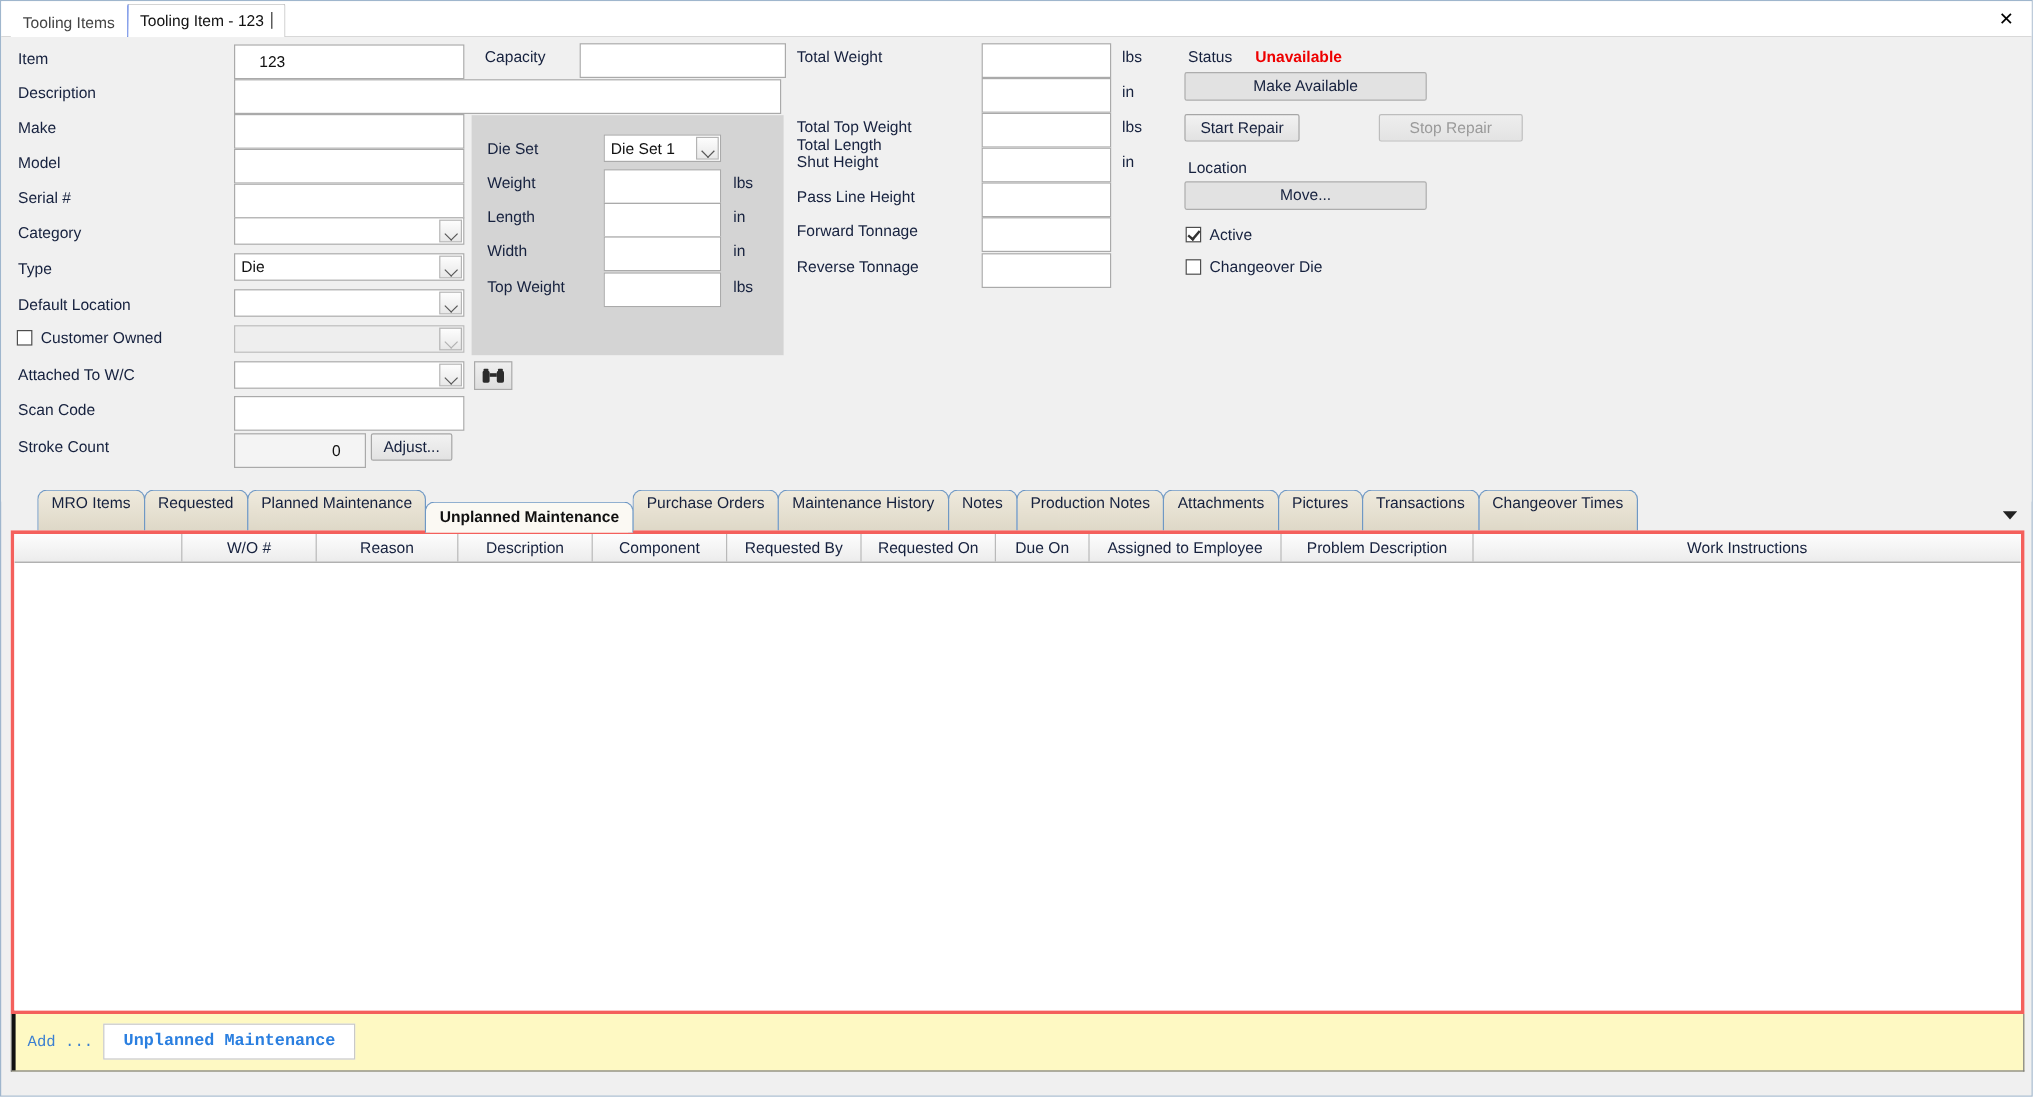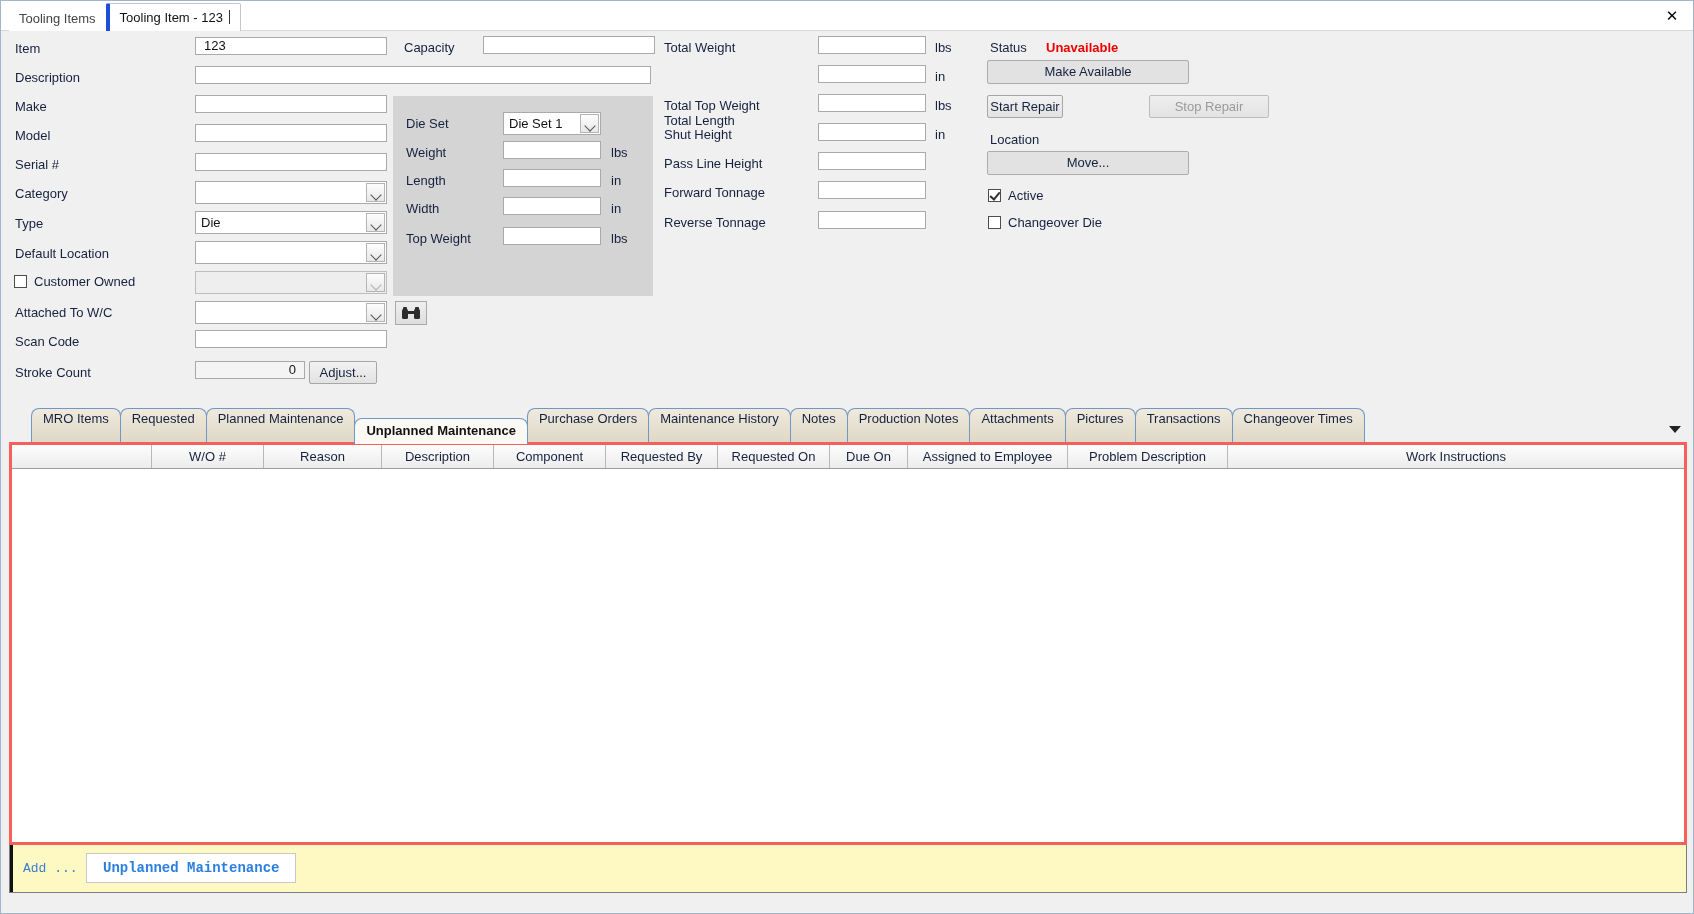--- a/index.html
+++ b/index.html
@@ -26,41 +26,41 @@
     border-bottom:1px solid #d8d8d8;
     box-sizing:border-box;
   }
   .topbar-tabs{position:absolute;left:8px;top:0;height:30px;display:flex;align-items:flex-end;}
   .ttab{
     height:25px;line-height:25px;padding:0 10px;font-size:13px;color:#444;
     background:#ffffff;box-sizing:border-box;cursor:default;white-space:nowrap;
   }
   .ttab.sel{
     color:#111;background:#ffffff;
-    border-left:4px solid #1d4ed8;border-right:1px solid #c6c6c6;border-top:1px solid #c6c6c6;
+    border-left:1px solid #1d4ed8;border-right:1px solid #c6c6c6;border-top:1px solid #c6c6c6;
     border-top-left-radius:2px;border-top-right-radius:2px;
     height:28px;line-height:27px;
   }
   .caret-line{display:inline-block;width:1px;height:14px;background:#333;margin-left:6px;vertical-align:-2px;}
   .close-x{
     position:absolute;right:12px;top:6px;width:18px;height:18px;
     font-size:15px;font-weight:bold;color:#000;text-align:center;line-height:18px;cursor:pointer;
     font-family:"DejaVu Sans", sans-serif;
   }
 
   
   .form{
     position:absolute;left:0;top:30px;width:100%;height:387px;
     background:#f0f0f0;
   }
   .lbl{position:absolute;font-size:13px;color:#16213e;white-space:nowrap;}
   .txt{
     position:absolute;background:#ffffff;border:1px solid #aaaaaa;box-sizing:border-box;
     font-family:"Liberation Sans", sans-serif;font-size:13px;color:#111;
-    padding:1px 8px;height:18px;line-height:18px;outline:none;
+    padding:1px 20px;height:29px;line-height:18px;outline:none;
   }
   .txt.num{text-align:right;background:#f4f4f4;}
   .combo{
     position:absolute;background:#ffffff;border:1px solid #aaaaaa;box-sizing:border-box;
     height:23px;font-size:13px;color:#111;
   }
   .combo .cval{position:absolute;left:5px;top:3px;font-size:13px;}
   .combo .cbtn{
     position:absolute;right:1px;top:1px;width:19px;height:19px;
     background:linear-gradient(#fdfdfd,#e8e8e8);border:1px solid #b4b4b4;box-sizing:border-box;
@@ -332,21 +332,21 @@
     <input class="txt" style="left: 817px; top: 150px; width: 108px;" value="">
 
     <div class="lbl" style="left:663px;top:184px;">Reverse Tonnage</div>
     <input class="txt" style="left: 817px; top: 180px; width: 108px;" value="">
 
     <div class="lbl" style="left:989px;top:9px;">Status</div>
     <div class="status-val" style="left:1045px;top:9px;">Unavailable</div>
 
     <div class="btn flat" style="left:986px;top:29px;width:202px;height:24px;line-height:22px;">Make Available</div>
 
-    <div class="btn" style="left:986px;top:64px;width:76px;height:23px;line-height:21px;">Start Repair</div>
+    <div class="btn" style="left:986px;top:64px;width:96px;height:23px;line-height:21px;">Start Repair</div>
     <div class="btn disabled" style="left:1148px;top:64px;width:120px;height:23px;line-height:21px;">Stop Repair</div>
 
     <div class="lbl" style="left:989px;top:101px;">Location</div>
     <div class="btn flat" style="left:986px;top:120px;width:202px;height:24px;line-height:22px;">Move...</div>
 
     <div class="chk" style="left:987px;top:157px;">
       <span class="box on"></span>
       <span class="t">Active</span>
     </div>
     <div class="chk" style="left:987px;top:184px;">

